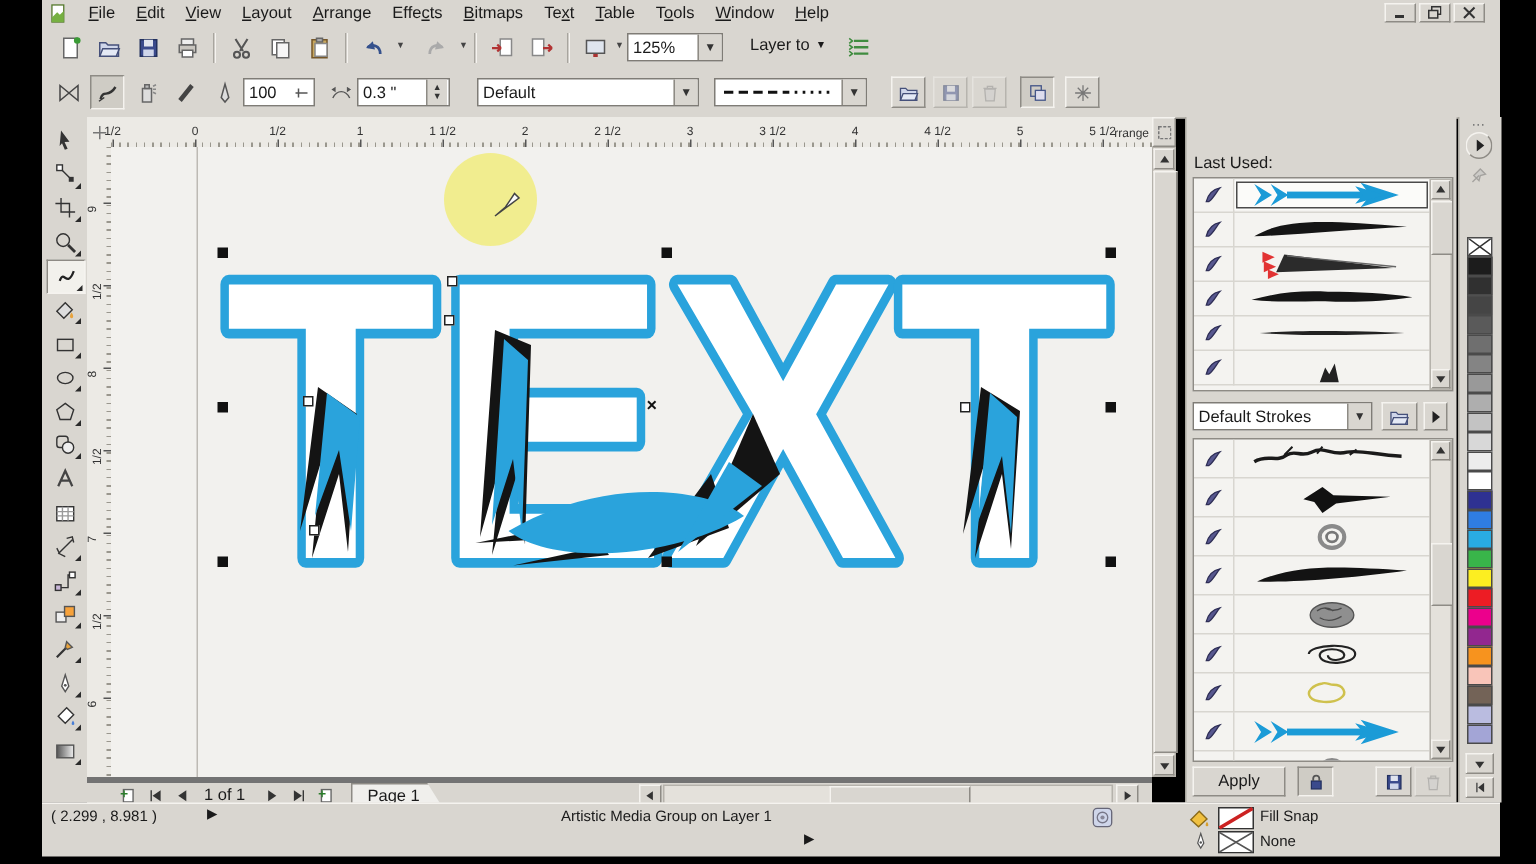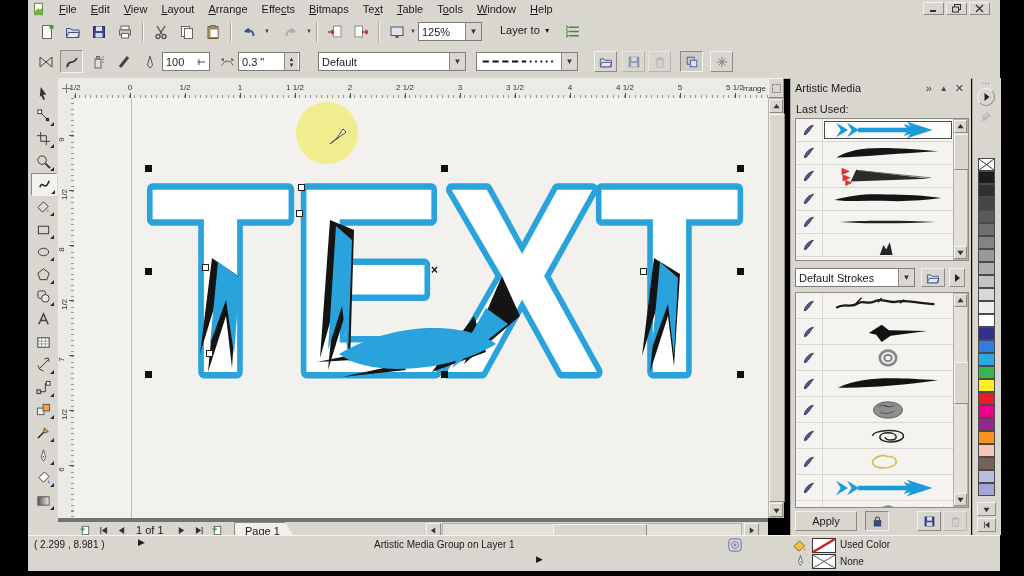--- a/index.html
+++ b/index.html
@@ -616,26 +616,20 @@
     <div class="thumb" style="left:110px;top:0;width:92px;height:12px"></div>
   </div>
   <div class="btn" style="position:absolute;left:686px;top:1px;width:15px;height:14px">
       <svg width="7" height="7" viewBox="0 0 8 8">
         <path d="M2 0.5L7 4 2 7.5z" fill="#333"></path>
       </svg>
     </div>
 </div>
 
 <div class="abs" id="docker" style="left:790px;top:78px;width:180px;height:457px">
-  <div class="abs" style="left:0;top:0;right:0;height:20px;display:flex;align-items:center;padding:0 4px;box-sizing:border-box">
-    <span style="flex:1">Artistic Media</span>
-    <span style="padding:0 4px;color:#444">»</span>
-    <span style="padding:0 4px;font-size:8px;color:#444">▲</span>
-    <span style="padding:0 3px;color:#444">✕</span>
-  </div>
   <span class="abs" style="left:5px;top:25px">Last Used:</span>
   <div class="list" style="left:4px;top:40px;width:172px;height:141px">
     <div id="lastused-list" style="position:absolute;left:0;top:0;right:15px;bottom:0">
         <div class="srow selected" style="height: 23px;">
           <span class="icell" style="height:23px;align-items:center;display:flex;justify-content:center">
             <svg viewBox="0 0 16 16" width="14" height="14">
               <path d="M2.5 13C4 7 8 3.5 13 2.5 10.5 5 8.5 10 4.5 13z" fill="#57578f" stroke="#2e2e55"></path>
             </svg>
           </span>
           <span class="pcell">
@@ -970,21 +964,21 @@
       <circle cx="8" cy="8" r="1.6" fill="#889"></circle>
     </svg>
   <svg class="abs" style="left:764px;top:2px" width="15" height="15" viewBox="0 0 16 16">
       <path d="M2 9l6-6 5.5 5.5L7.5 14z" fill="#f0c040" stroke="#8a6a1a"></path>
       <path d="M13.5 10.5c1.3 1.8 1.3 3.2 0 3.2s-1.3-1.4 0-3.2z" fill="#d89f2b"></path>
     </svg>
   <svg class="abs" style="left:784px;top:2px" width="24" height="15" viewBox="0 0 24 15">
       <rect x="0.5" y="0.5" width="23" height="14" fill="#fff" stroke="#333"></rect>
       <path d="M23 1L1 14" stroke="#cc2222" stroke-width="2.4"></path>
     </svg>
-  <span class="abs st" style="left:812px;top:3px">Used Color</span>
+  <span class="abs st" style="left:812px;top:3px">Fill Snap</span>
   <span class="abs" style="left:508px;top:18px;font-size:9px">▶</span>
   <svg class="abs" style="left:766px;top:18px" width="13" height="13" viewBox="0 0 16 16">
       <path d="M8 2l2.5 8L8 14l-2.5-4z" fill="#fff" stroke="#555"></path>
       <circle cx="8" cy="9.5" r="1" fill="#555"></circle>
     </svg>
   <svg class="abs" style="left:784px;top:18px" width="24" height="15" viewBox="0 0 24 15">
       <rect x="0.5" y="0.5" width="23" height="14" fill="#fff" stroke="#333"></rect>
       <path d="M1 1l22 13M23 1L1 14" stroke="#555"></path>
     </svg>
   <span class="abs st" style="left:812px;top:20px">None</span>

